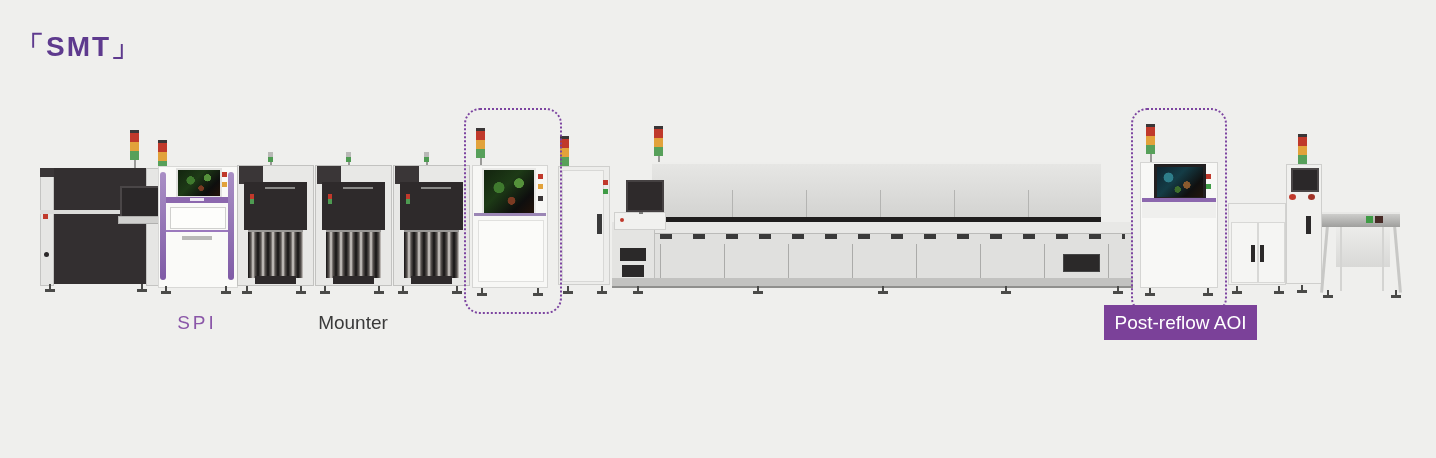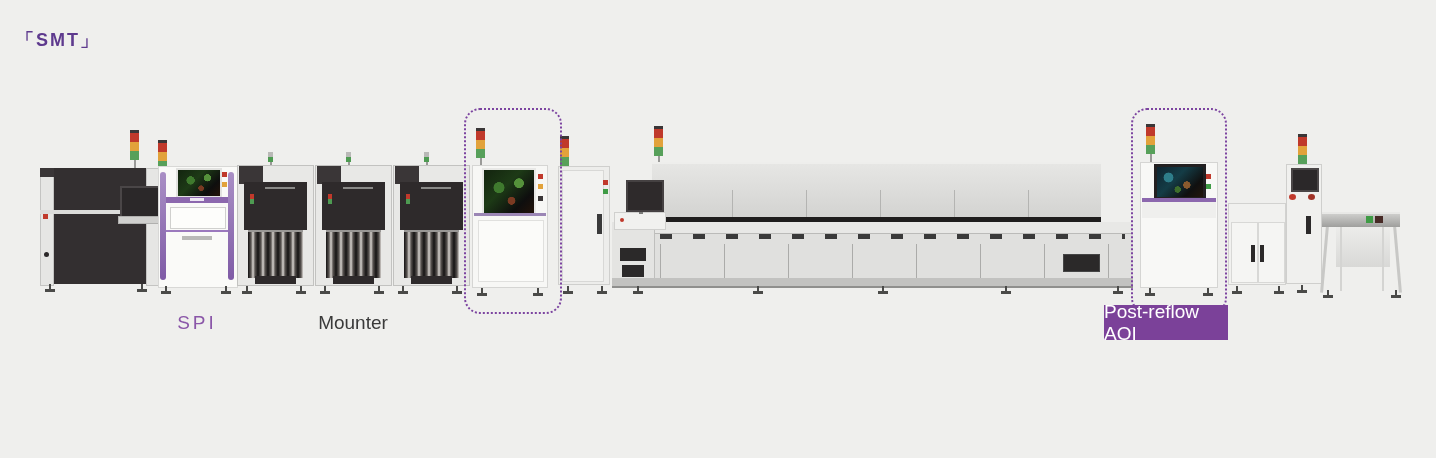--- a/index.html
+++ b/index.html
@@ -1,21 +1,21 @@
 <!DOCTYPE html>
 <html><head>
 <meta charset="utf-8">
 <style>
   html,body{margin:0;padding:0;}
   body{font-family:"Liberation Sans", sans-serif;}
   .scene{position:relative;width:1436px;height:458px;background:#EFEFED;overflow:hidden;}
   .a{position:absolute;}
 
   
-  .title{left:16px;top:28px;font-size:18px;font-weight:bold;color:#5E3A8E;letter-spacing:2px;}
+  .title{left:16px;top:28px;font-size:28px;font-weight:bold;color:#5E3A8E;letter-spacing:2px;}
 
   
   .tower{width:9px;display:flex;flex-direction:column;align-items:center;}
   .tower::before{content:'';width:9px;height:3px;background:#3A3637;}
   .tseg{width:9px;height:9px;}
   .tr{background:#C0392B;}
   .to{background:#E2A23B;}
   .tg{background:#57A05A;}
   .tpole{width:2px;background:#9A9A98;}
 
@@ -284,17 +284,17 @@
     <div class="a foot" style="left:0px;top:78px;"></div>
     <div class="a foot" style="left:68px;top:78px;"></div>
   </div>
 
   <div class="a plain-label" style="left:159px;width:76px;color:#8A56A8;letter-spacing:3px;">
     <span>SPI</span>
   </div>
   <div class="a plain-label" style="left:291px;width:124px;">
     <span>Mounter</span>
   </div>
-  <div class="a hl-label" style="left:1104px;width:124px;">
+  <div class="a hl-label" style="left:1104px;width:153px;">
     <span>Post-reflow AOI</span>
   </div>
 
 </div>
 
 </body></html>

